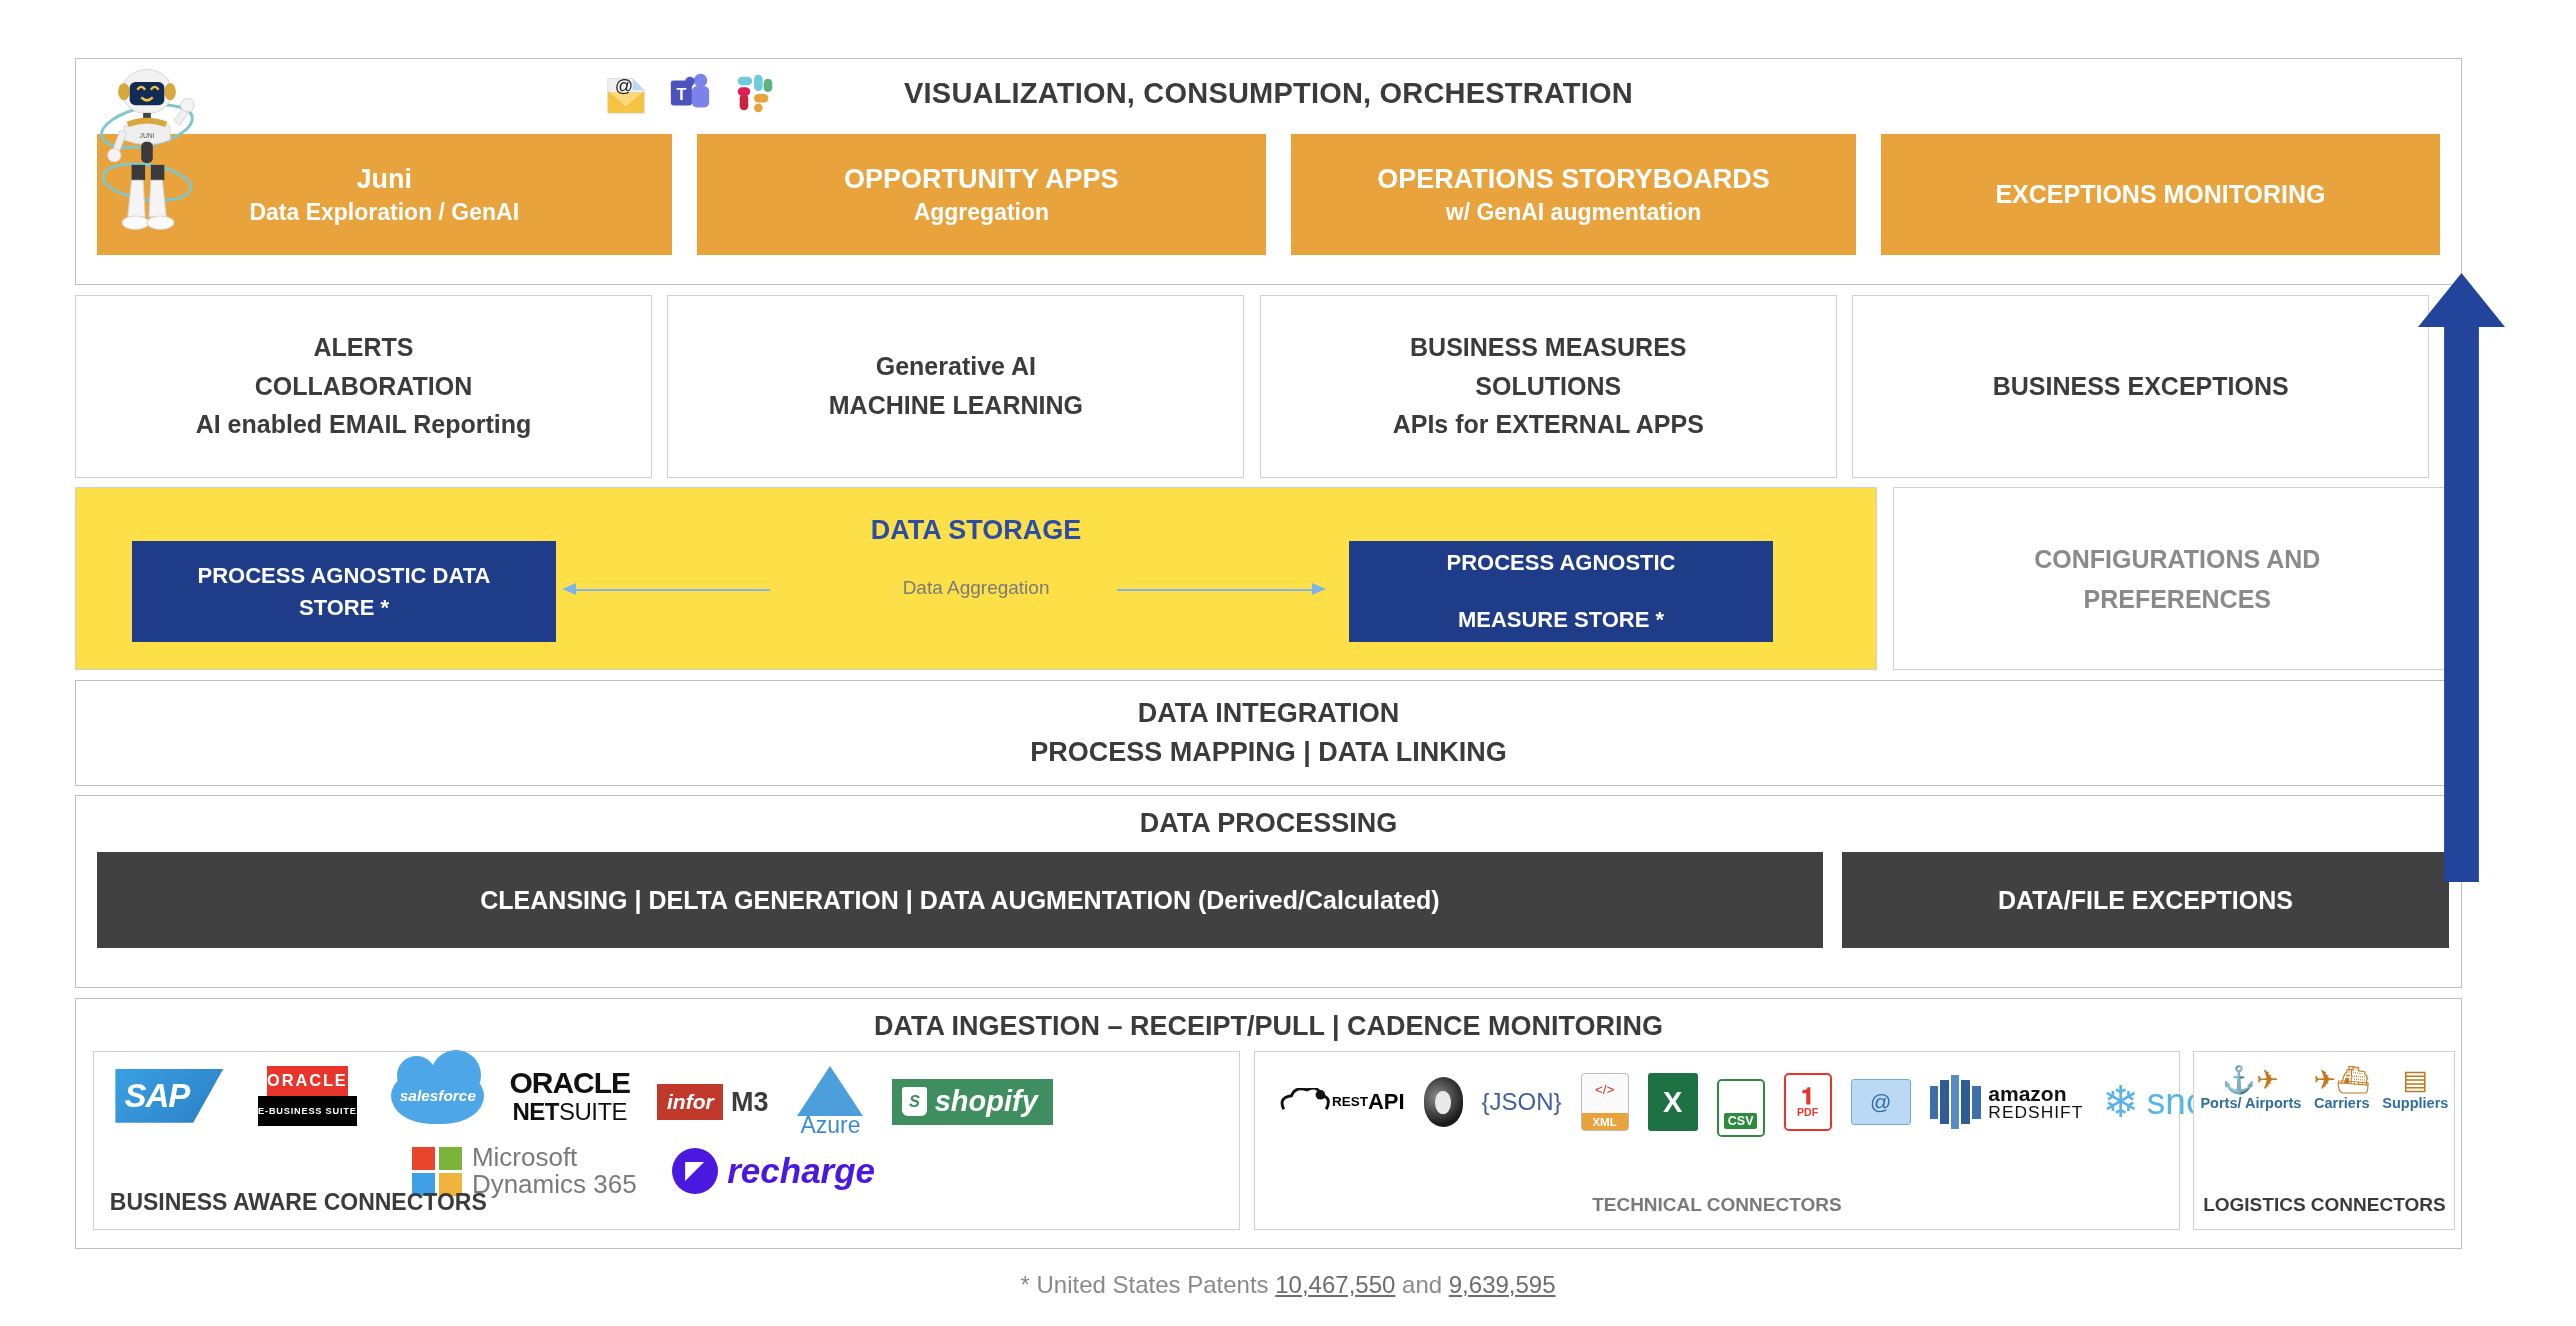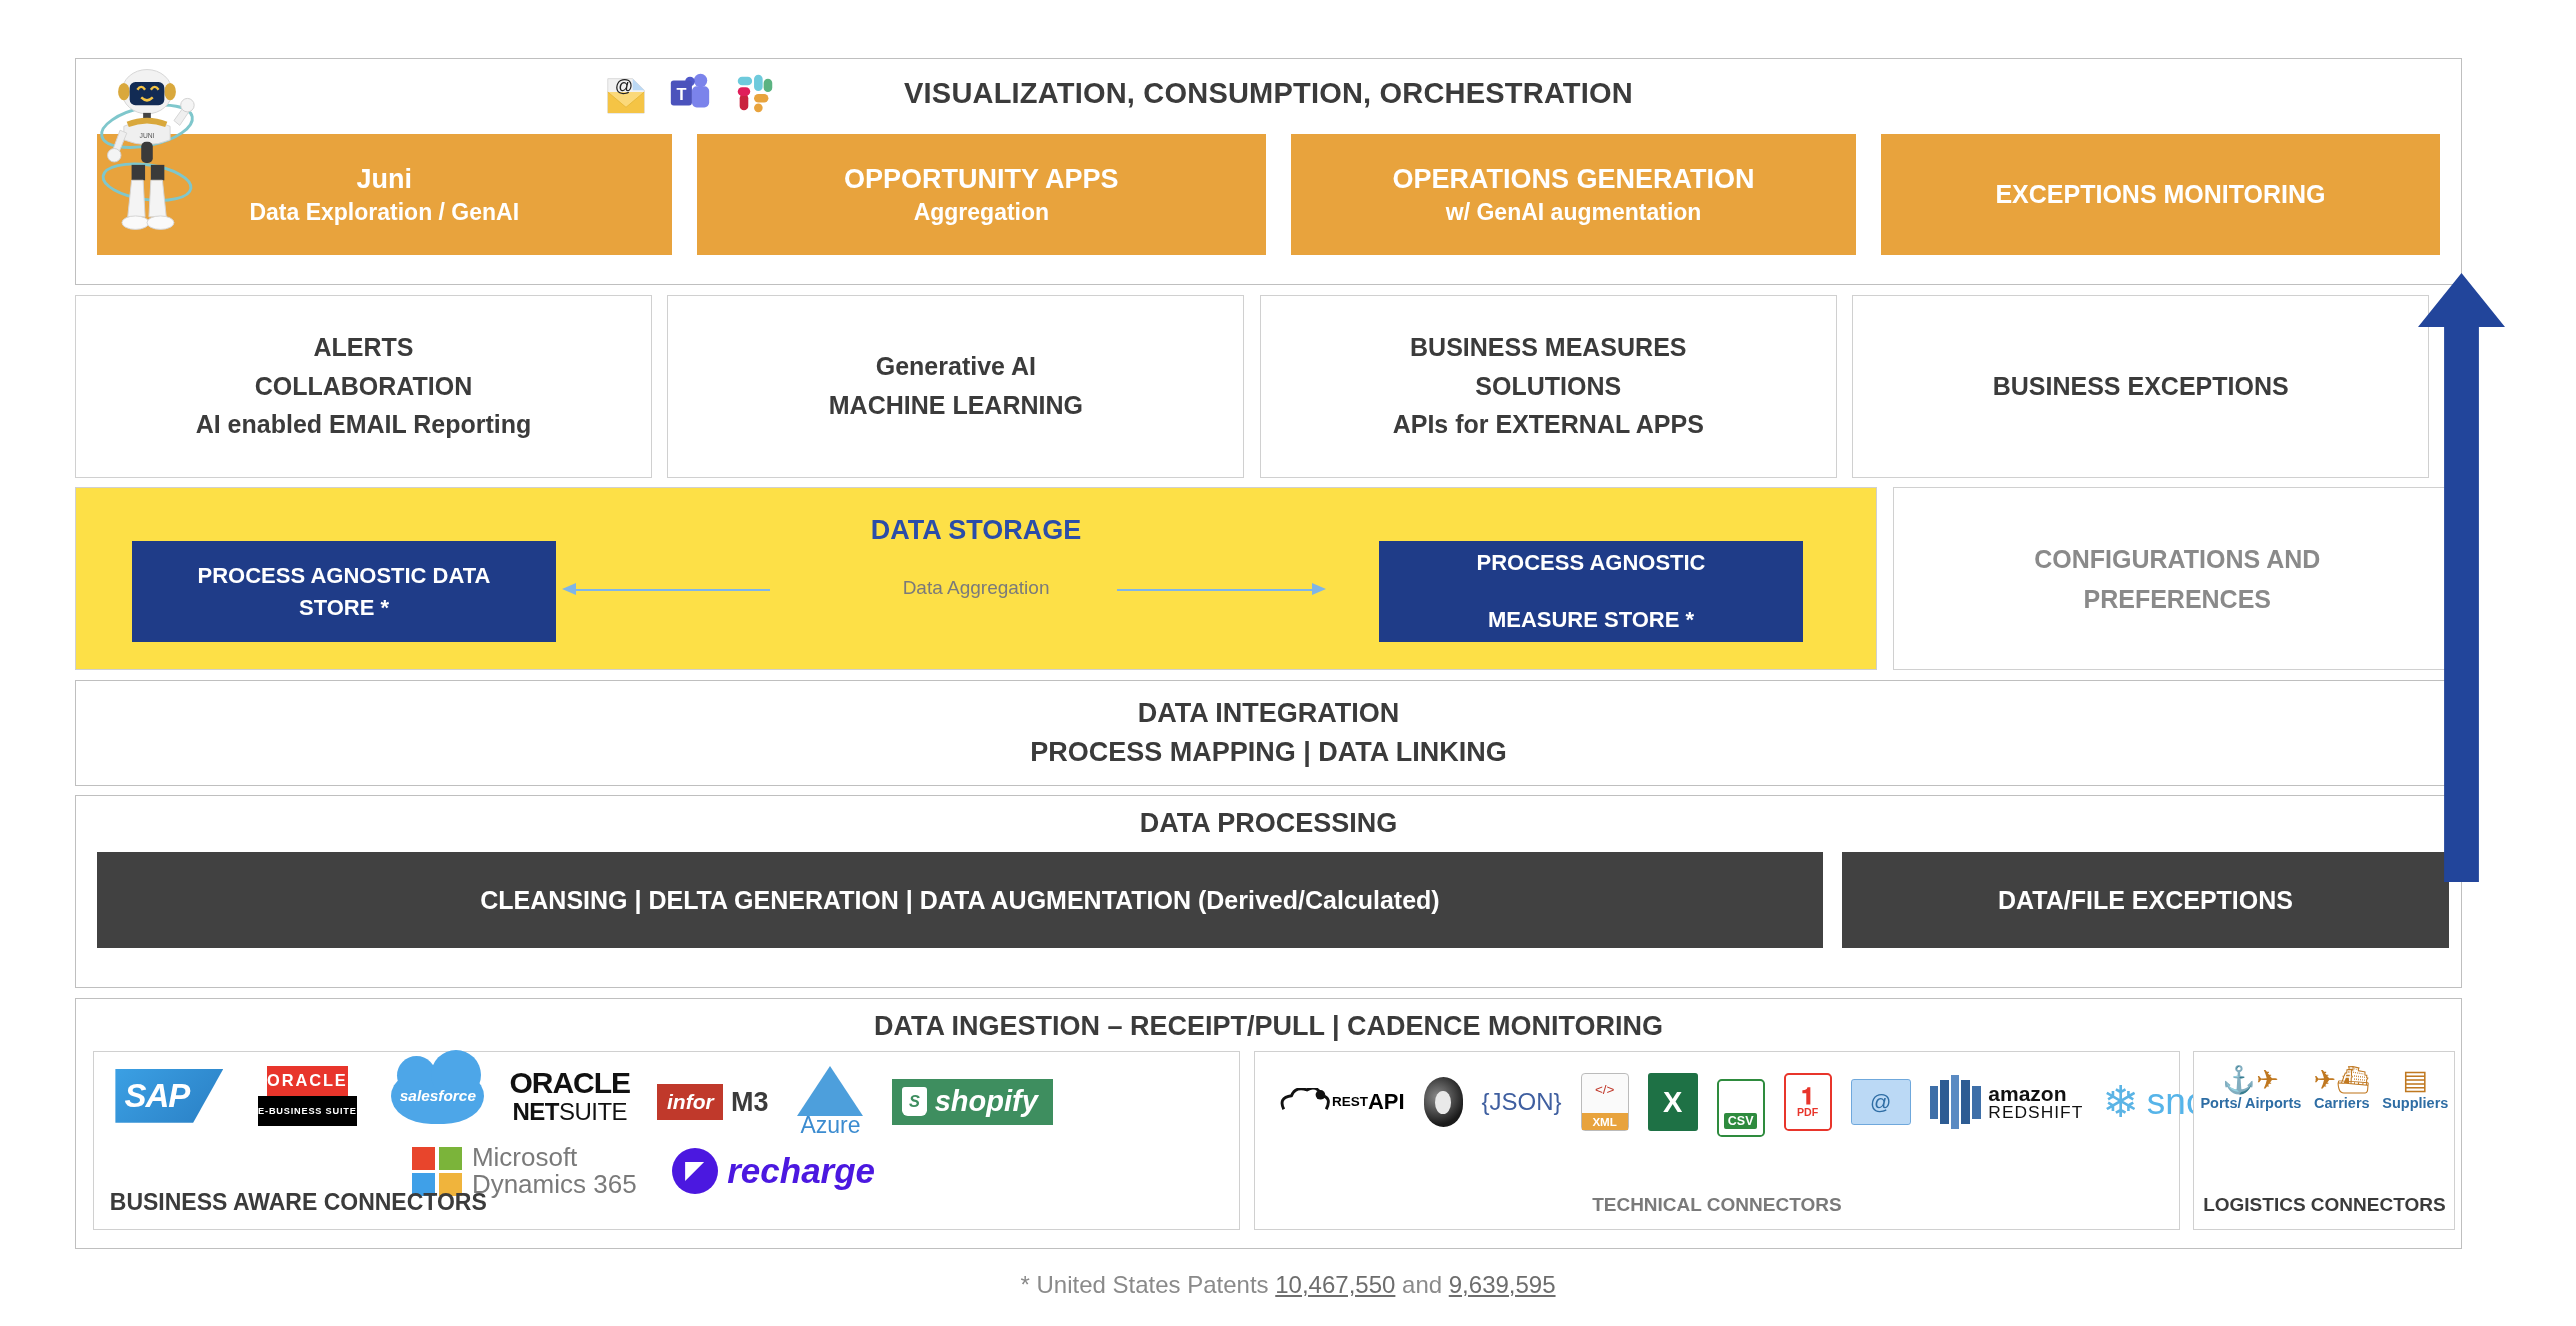--- a/index.html
+++ b/index.html
@@ -62,21 +62,21 @@
     position:absolute; top:27px; left:0; right:0; text-align:center;
     font-size:27px; font-weight:bold; color:#2B4DA8;
   }
   .store-box {
     position:absolute; top:53px; width:424px; height:101px;
     background:#1F3C88; color:#fff;
     display:flex; flex-direction:column; align-items:center; justify-content:center;
     text-align:center; font-size:22px; font-weight:bold; line-height:1.45;
   }
   .store-left { left:56px; }
-  .store-right { left:1303px;gap:25px; }
+  .store-right { left:1273px;gap:25px; }
   .agg-label {
     position:absolute; left:50%; top:89px; transform:translateX(-50%);
     font-size:19px; color:#7a7a7a; white-space:nowrap;
   }
   .arrow-line { position:absolute; top:101px; height:1.9px; background:#7EB5E8; }
   .arrow-l { left:499px; width:195px; }
   .arrow-r { left:1041px; width:195px; }
   .arrow-head { position:absolute; top:95px; width:0; height:0; border-top:6.7px solid transparent; border-bottom:6.7px solid transparent; }
   .head-left  { left:486px; border-right:14.5px solid #7EB5E8; }
   .head-right { left:1236px; border-left:14.5px solid #7EB5E8; }
@@ -251,21 +251,21 @@
     <div class="orange-row">
       <div class="orange-box ob-1">
         <div class="l1">Juni</div>
         <div class="l2">Data Exploration / GenAI</div>
       </div>
       <div class="orange-box ob-2">
         <div class="l1">OPPORTUNITY APPS</div>
         <div class="l2">Aggregation</div>
       </div>
       <div class="orange-box ob-3">
-        <div class="l1">OPERATIONS GENERATION</div>
+        <div class="l1">OPERATIONS STORYBOARDS</div>
         <div class="l2">w/ GenAI augmentation</div>
       </div>
       <div class="orange-box ob-4">
         <div class="single">EXCEPTIONS MONITORING</div>
       </div>
     </div>
 
     <svg class="robot" viewBox="0 0 108 190">
       <ellipse cx="54" cy="72" rx="48" ry="20" fill="none" stroke="#7FC7CC" stroke-width="3" transform="rotate(-12 54 72)"></ellipse>
       <ellipse cx="54" cy="130" rx="46" ry="18" fill="none" stroke="#7FC7CC" stroke-width="3" transform="rotate(8 54 130)"></ellipse>

